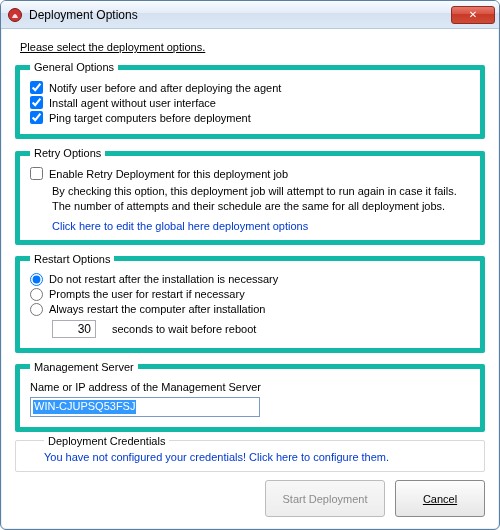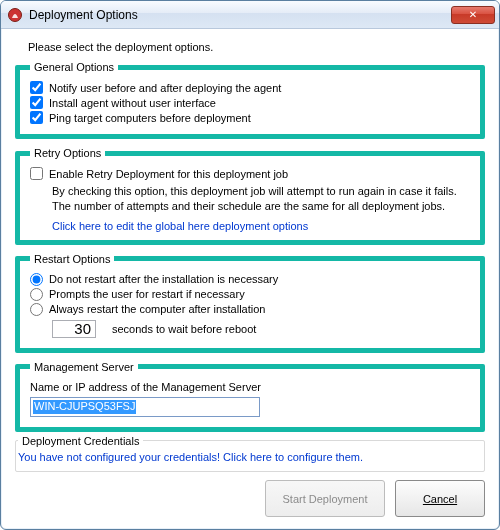--- a/index.html
+++ b/index.html
@@ -45,39 +45,39 @@
     color:#fff;
     display:flex; align-items:center; justify-content:center;
     font-size:10px;
     cursor:pointer;
   }
   .content {
     flex:1;
     padding: 10px 14px 8px 14px;
     overflow:hidden;
   }
-  .instruction { margin: 2px 0 8px 13px; }
+  .instruction { margin: 2px 0 8px 5px; text-decoration: underline; }
   fieldset {
     border:5px solid #14b8a6;
     border-radius:2px;
     margin: 0 0 8px 0;
     padding: 6px 10px 8px 10px;
   }
   legend { padding:0 4px; font-size:11px; color:#000; }
   .row { display:flex; align-items:center; margin:2px 0; }
   .row input[type=checkbox], .row input[type=radio] { margin: 0 6px 0 0; }
   .indent { margin-left: 22px; }
   .desc { margin:4px 0 6px 22px; line-height:1.35; }
   .link { color:#0038d0; cursor:pointer; }
   .sec-input {
     width:44px; height:18px;
     border:1px solid #abadb3;
     text-align:right;
     padding:1px 4px;
-    font-size:15px;
+    font-size:12px;
     background:#fff;
   }
   .server-input {
     width:230px; height:20px;
     border:1px solid #7a9ac7;
     padding:1px 4px;
     font-size:11px;
     background:#fff;
   }
   .sel-wrap { position:relative; display:inline-block; }
@@ -101,21 +101,21 @@
     font-size:11px;
     display:flex; align-items:center; justify-content:center;
     cursor:pointer;
   }
   .btn.disabled {
     color:#8b8b8b;
     border-color:#bcbcbc;
     background: linear-gradient(to bottom,#f7f7f7,#ededed);
     cursor:default;
   }
-  .cred-group { border:1px solid #d9d9d9; border-top:1px solid #d9d9d9; padding:6px 10px 8px 2px; border-radius:2px; margin-bottom:20px;}
+  .cred-group { border:1px solid #d9d9d9; border-top:1px solid #d9d9d9; padding:6px 10px 8px 28px; border-radius:2px; margin-bottom:20px;}
   .cred-legend-row { margin-top:-12px; margin-bottom:4px;}
   .cred-legend { background:#fff; padding:0 4px; }
   label { cursor: default; }
 </style>
 </head>
 <body>
 
 <div class="window">
 
   <div class="titlebar">

